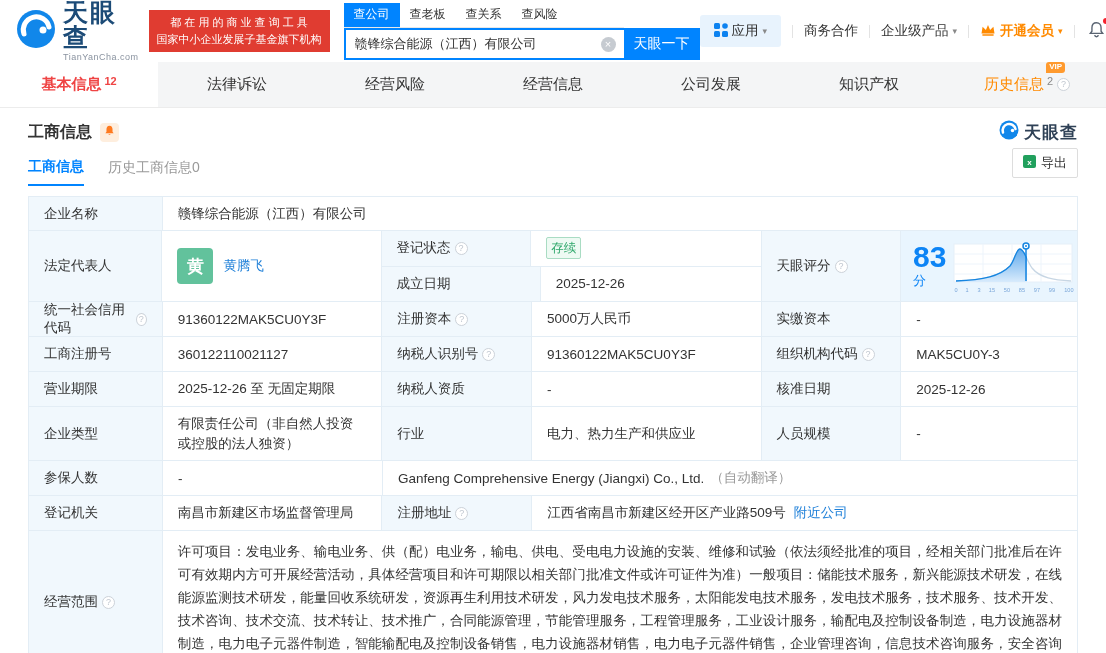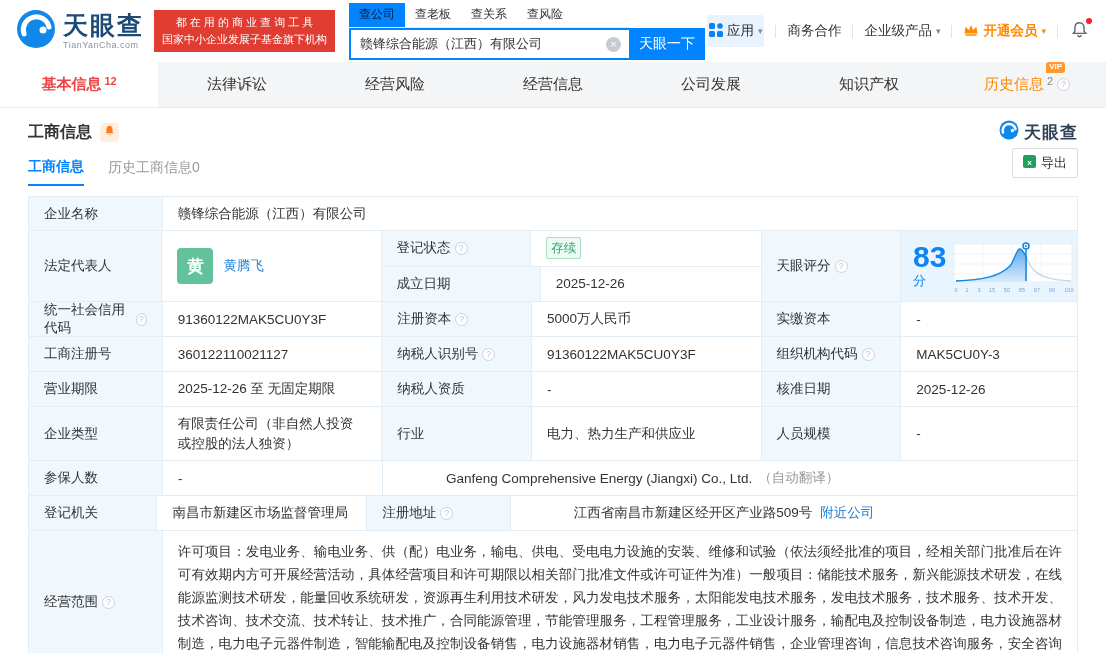--- a/index.html
+++ b/index.html
@@ -11,33 +11,33 @@
   .header { height:62px; display:flex; align-items:center; padding:0 16px; background:#fff; }
   .logo { display:flex; align-items:center; gap:7px; cursor:pointer; }
   .logo-text-wrap { display:flex; flex-direction:column; line-height:1; }
   .logo-cn { font-size:25px; font-weight:bold; color:#1c4b77; letter-spacing:2px; }
   .logo-en { font-size:9px; color:#8a93a0; margin-top:3px; letter-spacing:.5px; }
   .slogan { margin-left:10px; background:#e03c31; color:#fff; font-size:11px; line-height:1.55;
     padding:4px 8px; text-align:center; white-space:nowrap; }
   .search-wrap { margin-left:14px; width:356px; }
   .search-tabs { display:flex; align-items:flex-end; border-bottom:1px solid #e8e8e8; width:280px; }
   .search-tab { font-size:12px; padding:3px 10px 4px; cursor:pointer; color:#333; }
-  .search-tab.active { background:#0084ff; color:#0f172a; }
+  .search-tab.active { background:#0084ff; color:#ffffff; }
   .search-row { display:flex; margin-top:0; }
   .search-input-box { position:relative; width:280px; }
   .search-input { width:280px; height:32px; border:2px solid #0084ff; border-right:none; outline:none;
     font-size:13px; padding:0 28px 0 9px; color:#333; font-family:inherit; }
   .clear-btn { position:absolute; right:8px; top:9px; width:15px; height:15px; border-radius:50%;
     background:#c6cbd1; color:#fff; font-size:11px; line-height:14px; text-align:center; cursor:pointer; }
   .search-btn { width:76px; height:32px; background:#0084ff; color:#fff; font-size:14px; border:none;
     cursor:pointer; font-family:inherit; }
   .top-menu { margin-left:auto; display:flex; align-items:center; font-size:13.5px; }
   .tm-item { display:flex; align-items:center; gap:4px; cursor:pointer; white-space:nowrap; }
   .tm-sep { width:1px; height:13px; background:#e3e3e3; margin:0 11px; }
-  .apps-pill { background:#e8f3fd; border-radius:3px; padding:7px 2px; }
+  .apps-pill { background:#e8f3fd; border-radius:3px; padding:7px 14px; }
   .caret { font-size:9px; color:#888; }
   .vip-link { color:#ff8a00; font-weight:bold; }
   .vip-link .caret { color:#ff8a00; }
   .bell-wrap { position:relative; padding:0 2px; }
   .bell-dot { position:absolute; top:-3px; right:-2px; width:6px; height:6px; border-radius:50%; background:#f5222d; }
 
   
   .nav { height:46px; background:#f4f5f6; display:flex; border-bottom:1px solid #ececec; }
   .nav-tab { flex:1; display:flex; align-items:center; justify-content:center; font-size:15px;
     color:#333; cursor:pointer; position:relative; }
@@ -66,21 +66,21 @@
     gap:5px; cursor:pointer; font-family:inherit; }
 
   
   .biz-table { margin-top:10px; border:1px solid #e3edf5; border-bottom:none; font-size:13.5px; }
   .trow { display:flex; border-bottom:1px solid #e3edf5; }
   .cell { padding:0 15px; display:flex; align-items:center; border-right:1px solid #e3edf5; }
   .cell:last-child { border-right:none; }
   .lab { background:#f1f8fd; color:#333; }
   .w-l1{width:134px;} .w-v1{width:220px;} .w-l2{width:150px;} .w-v2{width:230px;}
   .w-l3{width:140px;} .w-v3{width:176px;}
-  .w-span-all{width:916px;} .w-span-23{width:546px;margin-left:48px;}
+  .w-span-all{width:916px;} .w-span-23{width:546px;}
   .h33{height:33px;} .h34{height:34px;} .h53{height:53px;} .h70{height:70px;}
   .link { color:#1d7fd8; cursor:pointer; }
   .dim { color:#999; }
   .mid2 { width:380px; display:flex; flex-direction:column; border-right:1px solid #e3edf5; }
   .mid2 .subrow { display:flex; flex:1; }
   .mid2 .subrow:first-child { border-bottom:1px solid #e3edf5; }
   .mid2 .cell { border-right:1px solid #e3edf5; }
   .mid2 .cell:last-child { border-right:none; }
   .avatar { width:36px; height:36px; border-radius:4px; background:#62c29c; color:#fff; font-size:17px;
     font-weight:bold; display:flex; align-items:center; justify-content:center; cursor:pointer; flex:none; }

